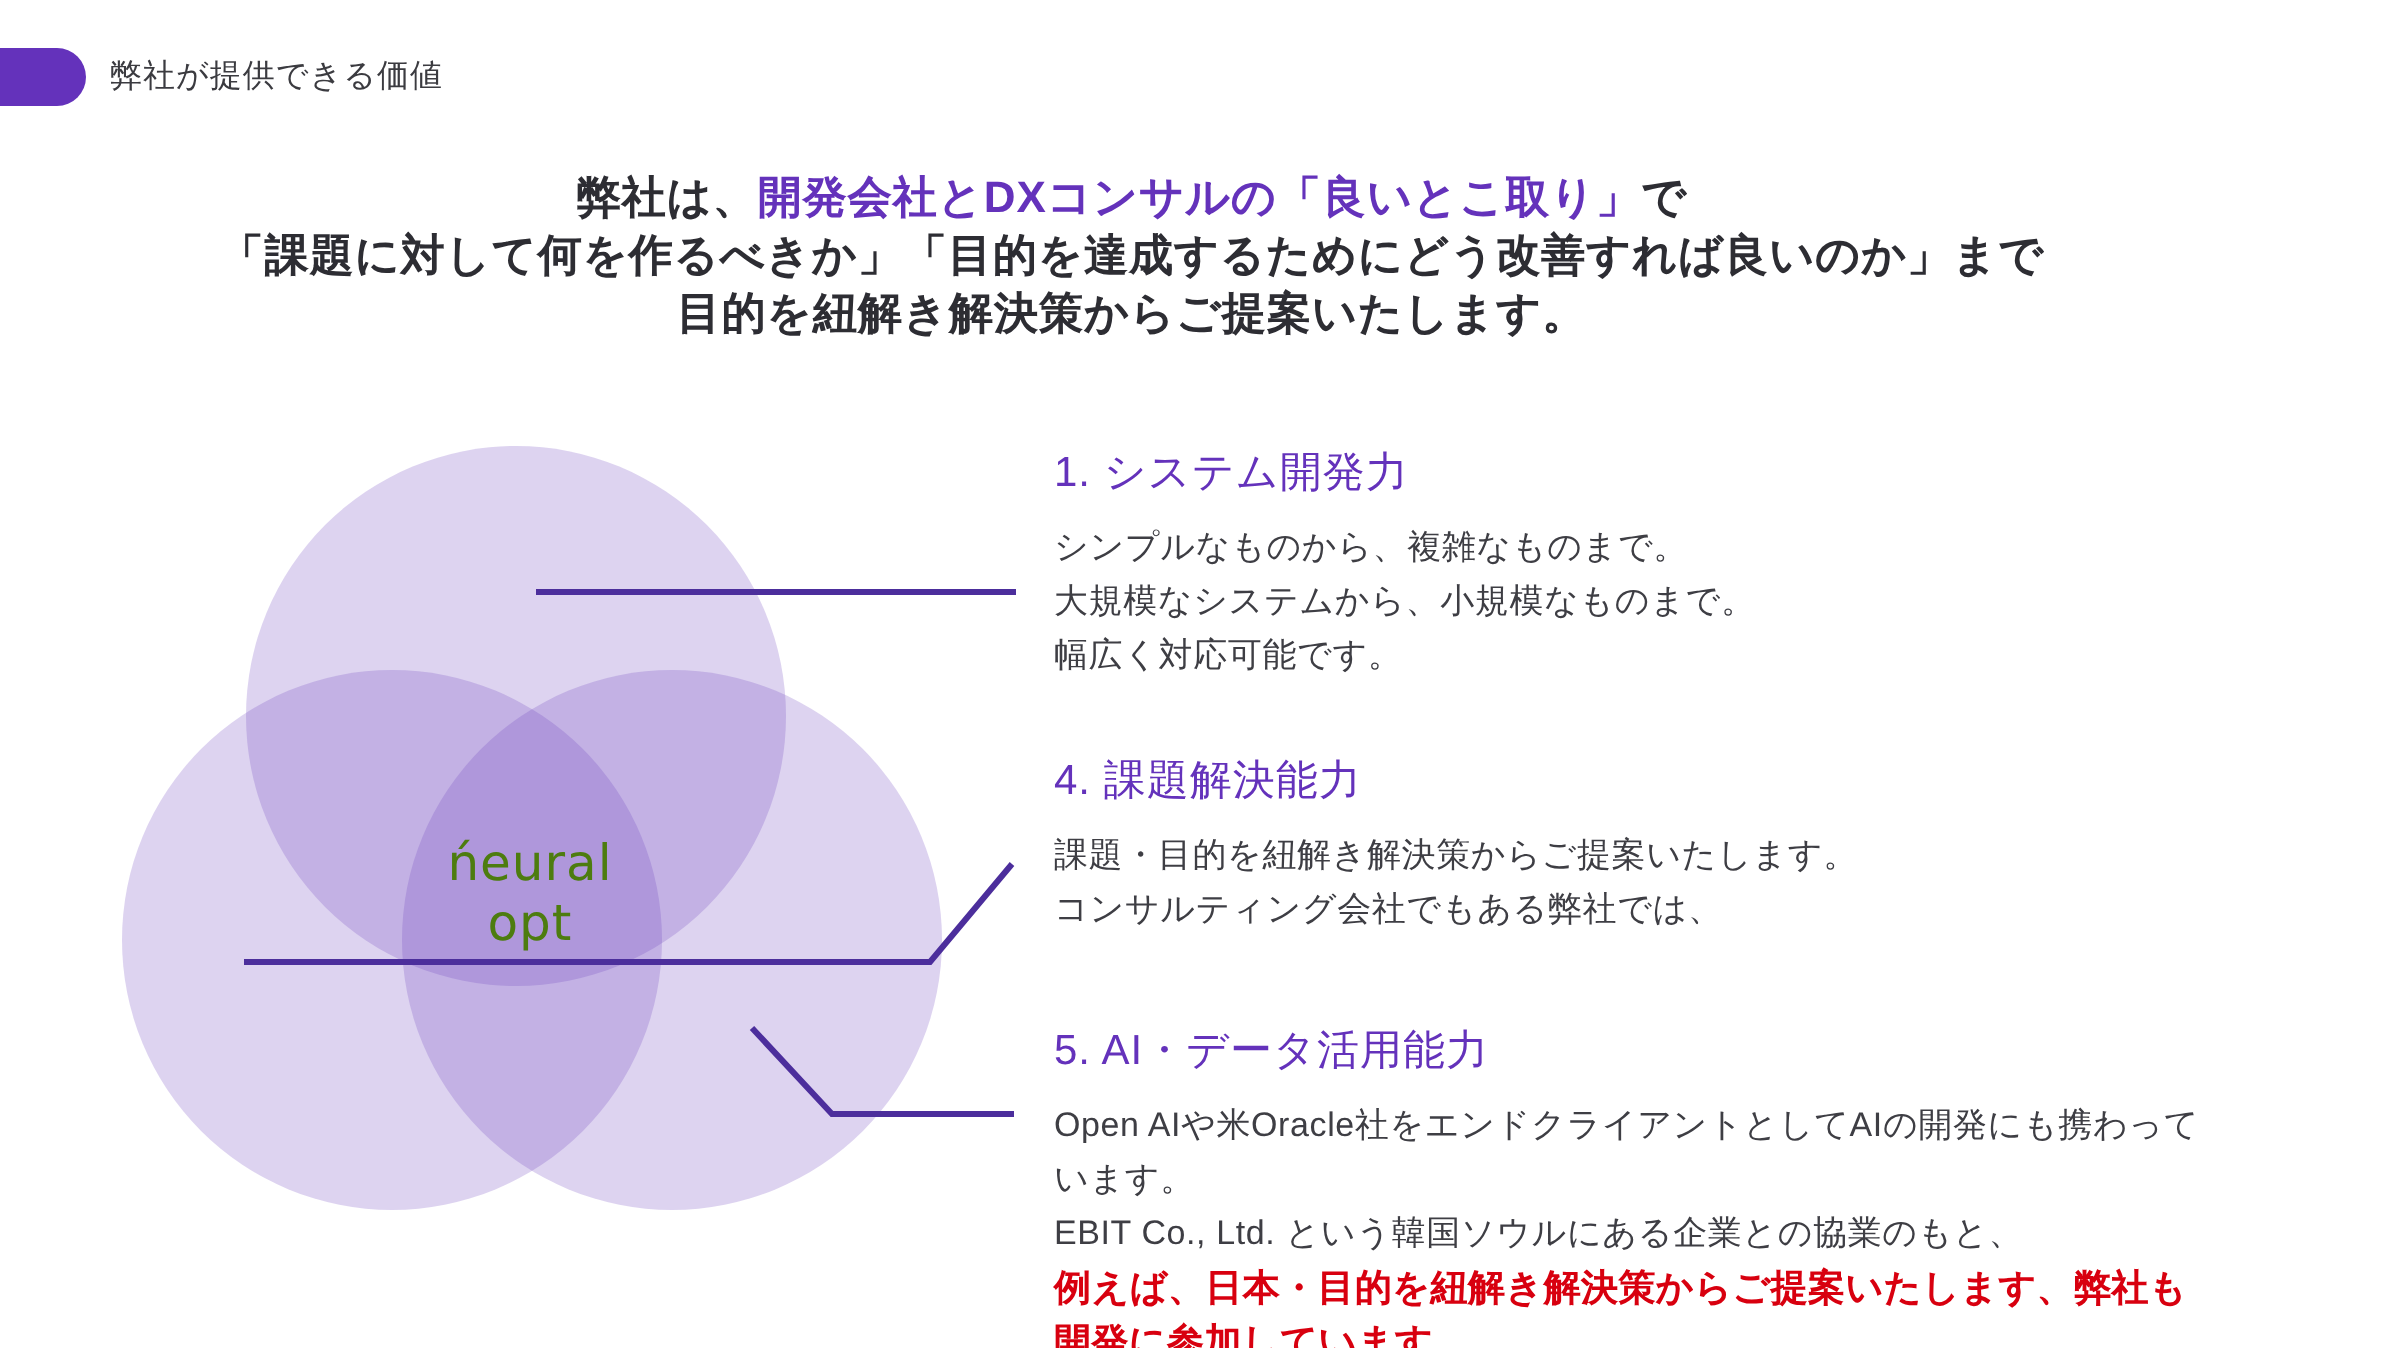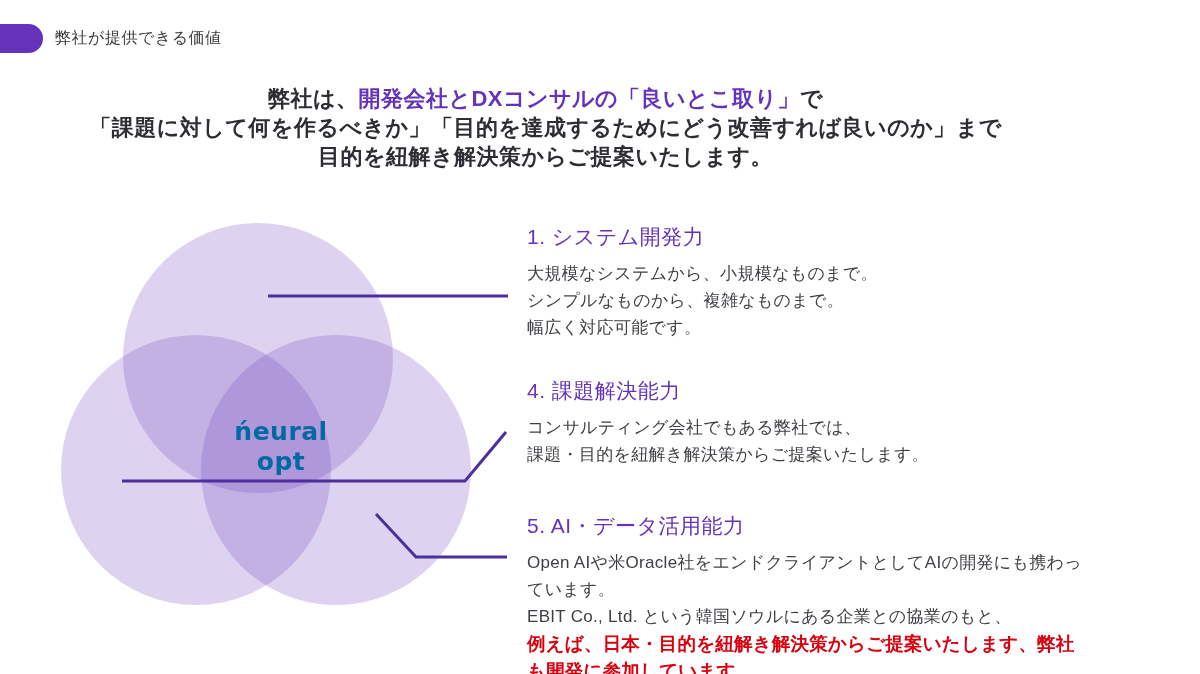--- a/index.html
+++ b/index.html
@@ -7,20 +7,21 @@
     padding: 0;
     background: #ffffff;
   }
   .slide {
     position: relative;
     width: 1091px;
     height: 674px;
     background: #ffffff;
     overflow: hidden;
     font-family: "Liberation Sans", "DejaVu Sans", sans-serif;
+    padding-left: 19px;
   }
 
   
   .header {
     position: absolute;
     left: 0;
     top: 24px;
     display: flex;
     align-items: center;
   }
@@ -34,21 +35,21 @@
     margin-left: 12px;
     font-size: 16px;
     color: #3b3b40;
     letter-spacing: 0.5px;
   }
 
   
   .headline {
     position: absolute;
     top: 84px;
-    left: 0;
+    left: 11px;
     width: 100%;
     text-align: center;
     font-size: 22px;
     font-weight: bold;
     line-height: 29px;
     color: #2d2d33;
     letter-spacing: 0.5px;
   }
   .headline .accent {
     color: #6432bb;
@@ -61,30 +62,29 @@
     height: 270px;
     border-radius: 50%;
     background: rgba(106, 63, 190, 0.23);
   }
   .circle-top   { left: 123px; top: 223px; }
   .circle-left  { left:  61px; top: 335px; }
   .circle-right { left: 201px; top: 335px; }
 
   .venn-logo {
     position: absolute;
-    left: 215px;
+    left: 199px;
     top: 417px;
     width: 132px;
     text-align: center;
-    color: #0369a1;
+    color: #4d7c0f;
     font-size: 25px;
     line-height: 30px;
     letter-spacing: 0.5px;
     font-family: "DejaVu Sans", sans-serif;
-    font-weight: bold;
   }
 
   
   .connectors {
     position: absolute;
     left: 0;
     top: 0;
     width: 1200px;
     height: 674px;
     pointer-events: none;
@@ -150,31 +150,31 @@
 
   <svg class="connectors" viewBox="0 0 1200 674" xmlns="http://www.w3.org/2000/svg">
     <polyline points="268,296 508,296"></polyline>
     <polyline points="122,481 465,481 506,432"></polyline>
     <polyline points="376,514 416,557 507,557"></polyline>
   </svg>
 
   <div class="section section-1">
     <div class="section-title">1. システム開発力</div>
     <div class="section-body">
+      <div>シンプルなものから、複雑なものまで。</div>
       <div>大規模なシステムから、小規模なものまで。</div>
-      <div>シンプルなものから、複雑なものまで。</div>
       <div>幅広く対応可能です。</div>
     </div>
   </div>
 
   <div class="section section-2">
     <div class="section-title">4. 課題解決能力</div>
     <div class="section-body">
+      <div>課題・目的を紐解き解決策からご提案いたします。</div>
       <div>コンサルティング会社でもある弊社では、</div>
-      <div>課題・目的を紐解き解決策からご提案いたします。</div>
     </div>
   </div>
 
   <div class="section section-3">
     <div class="section-title">5. AI・データ活用能力</div>
     <div class="section-body">
       <div>Open AIや米Oracle社をエンドクライアントとしてAIの開発にも携わっています。</div>
       <div>EBIT Co., Ltd. という韓国ソウルにある企業との協業のもと、</div>
       <div class="section-highlight">例えば、日本・目的を紐解き解決策からご提案いたします、弊社も開発に参加しています。</div>
     </div>

